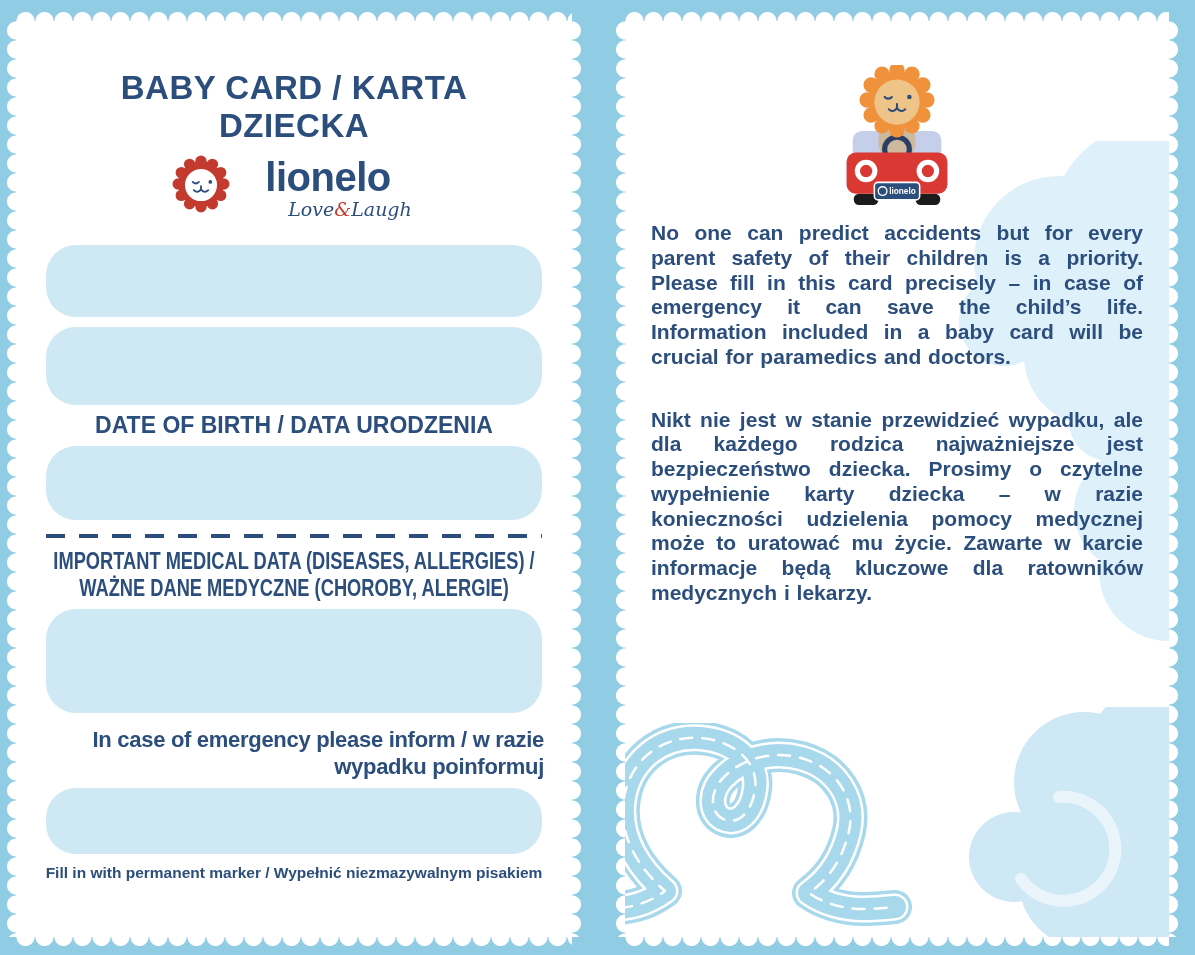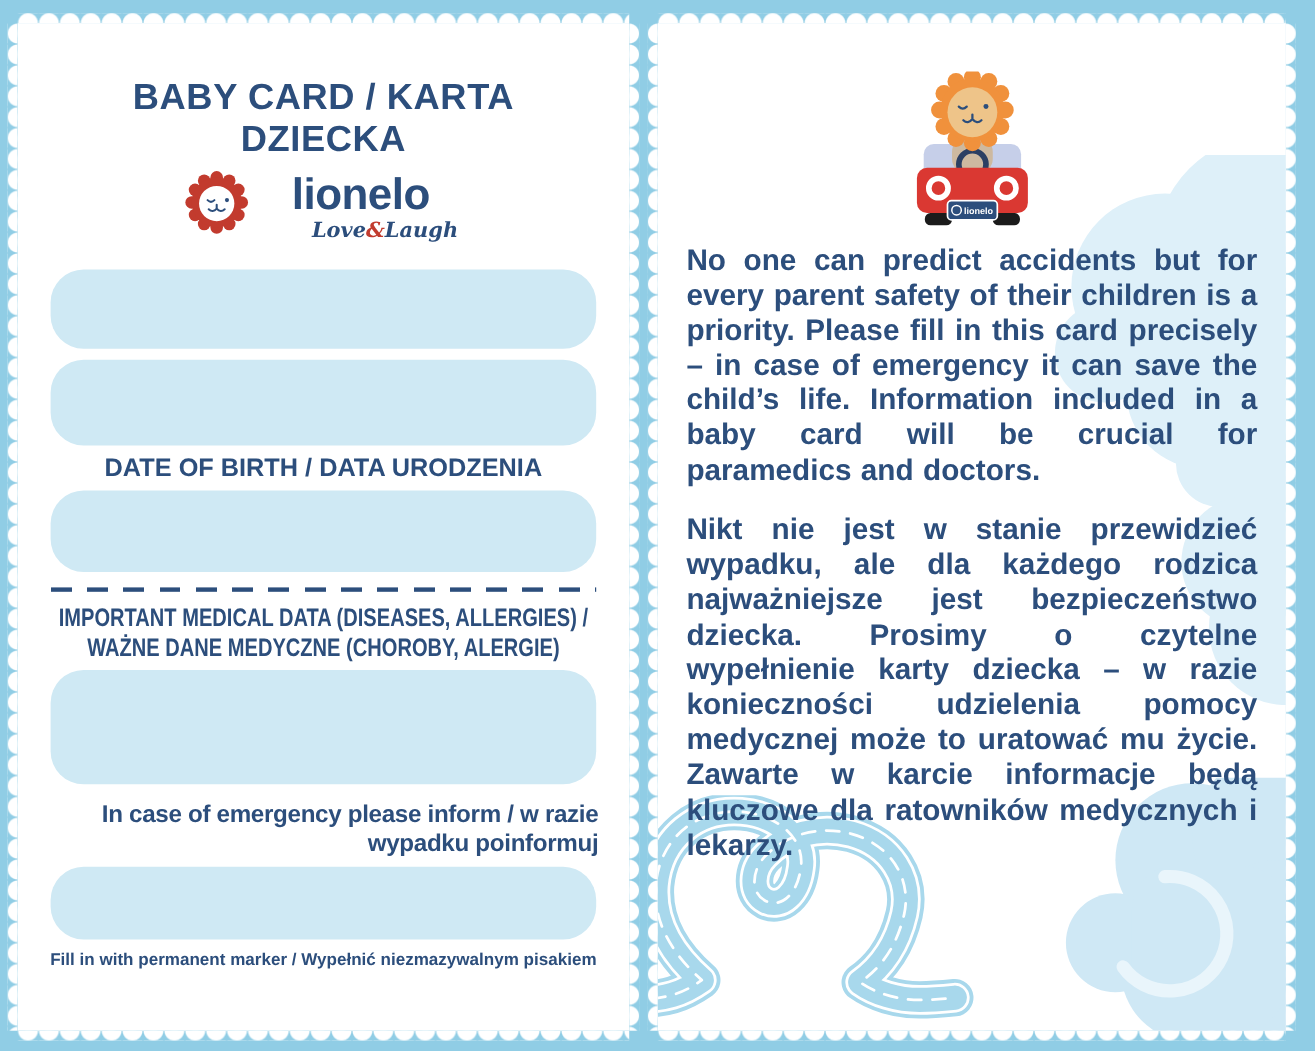--- a/index.html
+++ b/index.html
@@ -8,21 +8,21 @@
     --decor_blue_light:#def0f9; --decor_blue:#cfe8f5;
   }
   *{box-sizing:border-box;}
   html,body{margin:0;padding:0;}
   body{
     width:1195px;height:955px;overflow:hidden;
     background:var(--page_blue);
     font-family:"Liberation Sans", sans-serif;
     color:var(--navy);
   }
-  .board{display:flex;gap:26px;padding:21px 26px 18px 16px;width:100%;height:100%;}
+  .board{display:flex;gap:53px;padding:21px 26px 18px 16px;width:100%;height:100%;}
   .panel{position:relative;background:var(--panel_white);}
   .panel.left{width:556px;flex:0 0 auto;padding:0 28px;}
   .panel.right{flex:1 1 auto;}
   
   .sc{position:absolute;pointer-events:none;z-index:5;}
   .sc-t{left:0;right:0;top:-9px;height:9px;
     background:radial-gradient(circle 9px at 9.5px 9px, var(--panel_white) 8.5px, rgba(255,255,255,0) 9.5px);
     background-size:19px 9px;background-repeat:repeat-x;}
   .sc-b{left:0;right:0;bottom:-9px;height:9px;
     background:radial-gradient(circle 9px at 9.5px 0px, var(--panel_white) 8.5px, rgba(255,255,255,0) 9.5px);
@@ -32,21 +32,21 @@
     background-size:9px 19px;background-repeat:repeat-y;}
   .sc-r{top:0;bottom:0;right:-9px;width:9px;
     background:radial-gradient(circle 9px at 0px 9.5px, var(--panel_white) 8.5px, rgba(255,255,255,0) 9.5px);
     background-size:9px 19px;background-repeat:repeat-y;}
 
   
   .card-title{margin:48px 0 0;text-align:center;font-size:33px;font-weight:bold;letter-spacing:.5px;}
   .logo{margin-top:10px;display:flex;align-items:flex-start;justify-content:center;gap:10px;height:74px;}
   .logo-text{display:flex;flex-direction:column;align-items:center;margin-top:2px;}
   .brand{font-size:40px;font-weight:bold;line-height:1;letter-spacing:-.5px;}
-  .tagline{font-family:"DejaVu Serif", serif;font-style:italic;font-size:19px;font-weight:bold;margin-top:1px;align-self:flex-end;margin-right:4px;margin-left:48px;}
+  .tagline{font-family:"DejaVu Serif", serif;font-style:italic;font-size:19px;font-weight:normal;margin-top:1px;align-self:flex-end;margin-right:4px;margin-left:48px;}
   .tagline .amp{color:var(--logo_red);}
   .field{background:var(--field_blue);border-radius:30px;margin:0 2px;}
   .f1{height:72px;margin-top:16px;}
   .f2{height:78px;margin-top:10px;}
   .f3{height:74px;margin-top:8px;}
   .f4{height:104px;margin-top:8px;}
   .f5{height:66px;margin-top:8px;}
   .flabel{text-align:center;font-weight:bold;font-size:23px;margin-top:7px;line-height:1.15;}
   .cutline{height:4px;margin:14px 2px 0;
     background:repeating-linear-gradient(90deg, var(--navy) 0 19px, rgba(0,0,0,0) 19px 33px);}
@@ -56,22 +56,22 @@
   .footnote{text-align:center;font-weight:bold;font-size:15.5px;margin-top:10px;}
 
   
   .clip{position:absolute;inset:0;overflow:hidden;}
   .deco{position:absolute;}
   .deco-lion{right:0;top:120px;}
   .deco-heart{left:-12px;bottom:2px;}
   .deco-cloud{right:0;bottom:0;}
   .r-content{position:relative;z-index:2;padding:0 26px;}
   .car-wrap{margin-top:44px;display:flex;justify-content:center;}
-  .para{font-size:27px;font-weight:bold;line-height:1.18;text-align:justify;margin:16px 0 0;word-spacing:1px;}
-  .para.pl{margin-top:22px;}
+  .para{font-size:21px;font-weight:bold;line-height:1.18;text-align:justify;margin:16px 0 0;word-spacing:1px;}
+  .para.pl{margin-top:38px;}
 
   
   .fill-navy{fill:var(--navy);} .stroke-navy{stroke:var(--navy);fill:none;stroke-linecap:round;}
   .fill-red{fill:var(--logo_red);} .fill-carred{fill:var(--car_red);} .fill-orange{fill:var(--mane_orange);}
   .road-base{stroke:var(--road_blue);fill:none;stroke-linecap:round;stroke-linejoin:round;}
   .road-white{stroke:#ffffff;fill:none;stroke-linecap:round;stroke-linejoin:round;}
   .blob-light{fill:var(--decor_blue_light);} .blob{fill:var(--decor_blue);}
 </style>
 </head>
 <body>

